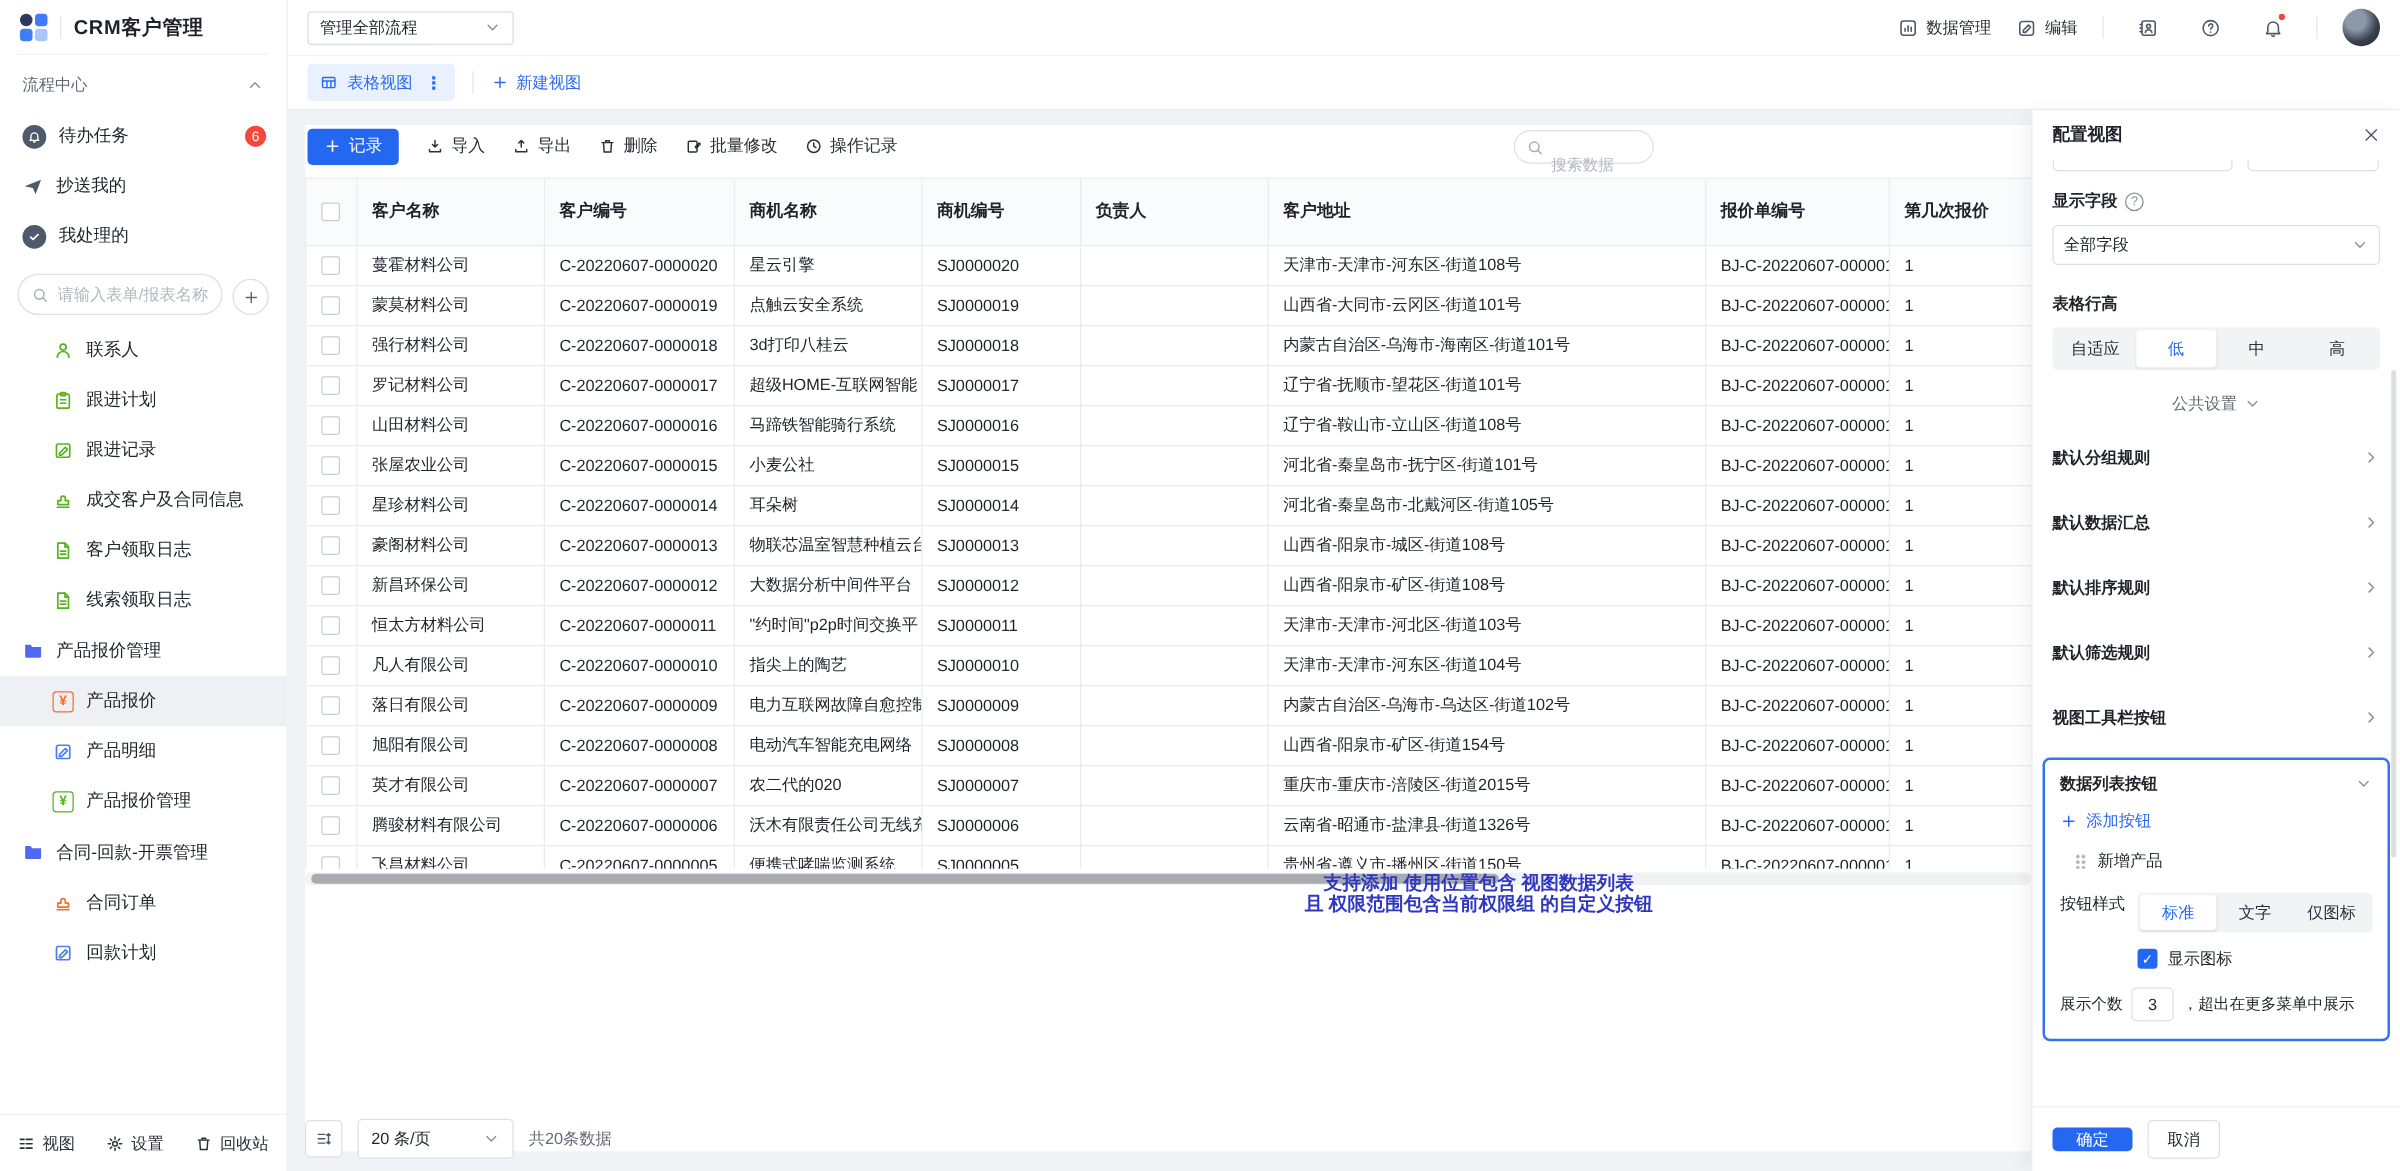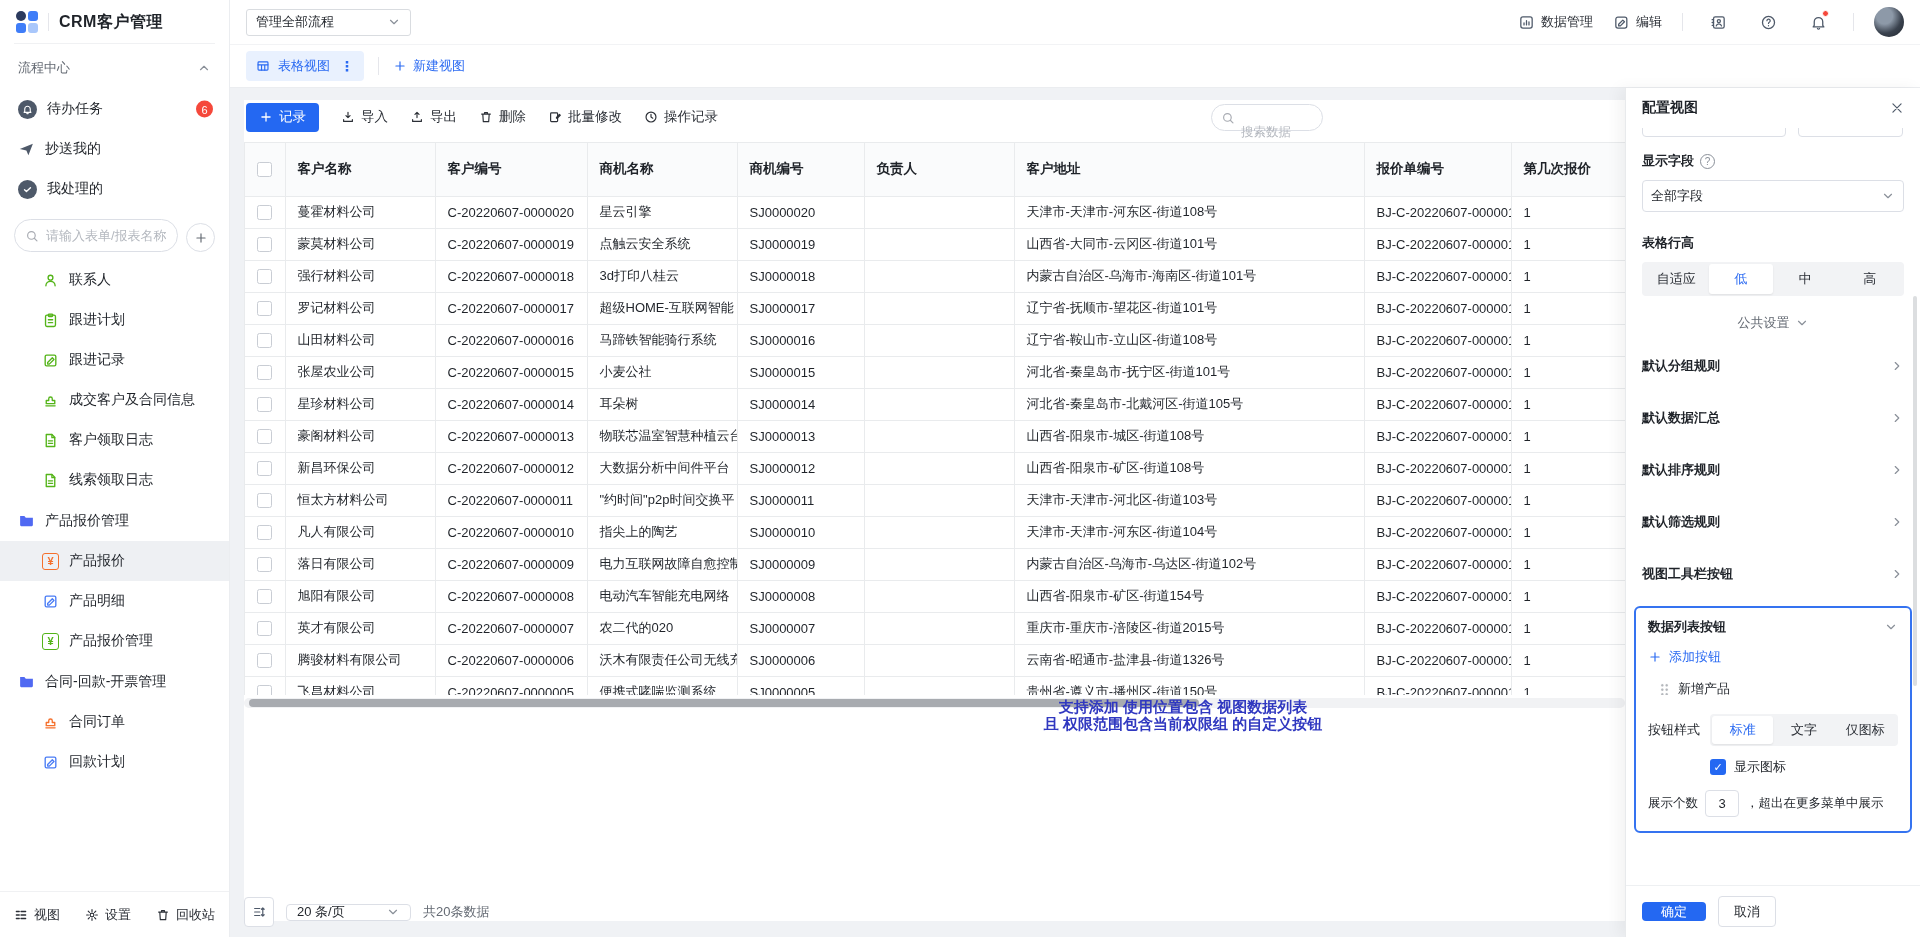--- a/index.html
+++ b/index.html
@@ -76,21 +76,21 @@
   .cbcell { padding:0 0 0 12px; }
   .checkbox { display:block; width:15px; height:15px; border:1px solid #c9cdd4; border-radius:2.5px; background:#fff; cursor:pointer; }
 
   .hscroll { margin-top:3px; height:10px; background:#f1f2f4; border-radius:5px; position:relative; }
   .hthumb { position:absolute; left:5px; top:1px; width:950px; height:8px; background:#a8abb0; border-radius:4px; cursor:pointer; }
 
   .annotation { position:absolute; left:808px; top:610px; width:290px; text-align:center; font-size:15px; font-weight:bold; color:#3038c0; line-height:17px; white-space:nowrap; }
 
   .pager { position:absolute; left:14px; bottom:10px; display:flex; align-items:center; gap:12px; }
   .pager-iconbtn { width:30px; height:30px; border:1px solid #dcdfe6; border-radius:4px; display:flex; align-items:center; justify-content:center; color:#4e5969; cursor:pointer; background:#fff; }
-  .page-size { width:125px; height:17px; border:1px solid #dcdfe6; border-radius:4px; display:flex; align-items:center; justify-content:space-between; padding:0 10px; cursor:pointer; background:#fff; }
+  .page-size { width:125px; height:32px; border:1px solid #dcdfe6; border-radius:4px; display:flex; align-items:center; justify-content:space-between; padding:0 10px; cursor:pointer; background:#fff; }
   .total-text { color:#646a73; }
 
   
   .panel { position:absolute; right:0; top:88px; bottom:0; width:295px; background:#fff; border-left:1px solid #e8eaec; box-shadow:-6px 0 14px rgba(0,0,0,.05); z-index:7; }
   .panel-head { height:40px; display:flex; align-items:center; justify-content:space-between; padding:0 16px; font-weight:bold; font-size:14px; }
   .close-x { color:#4e5969; cursor:pointer; }
   .panel-body { position:relative; height:760px; overflow:hidden; padding:0 16px; }
   .sliver-row { height:10px; overflow:hidden; display:flex; gap:12px; margin-bottom:14px; }
   .sliver { height:28px; border:1px solid #dcdfe6; border-radius:4px; margin-top:-19px; }
   .p-label { font-weight:bold; font-size:13px; display:flex; align-items:center; gap:6px; margin-bottom:10px; }
@@ -100,21 +100,21 @@
   .seg-item { flex:1; display:flex; align-items:center; justify-content:center; border-radius:3px; color:#2b2f36; cursor:pointer; font-size:13px; }
   .seg-item.sel { background:#fff; color:#2a6af2; box-shadow:0 1px 2px rgba(0,0,0,.08); }
   .public-set { text-align:center; color:#646a73; margin:6px 0 8px; cursor:pointer; display:flex; align-items:center; justify-content:center; gap:5px; }
   .p-section { height:52px; display:flex; align-items:center; justify-content:space-between; font-weight:bold; font-size:13px; cursor:pointer; }
   .p-section .ic14 { color:#8a9099; }
   .hl-box { border:2px solid #3573f0; border-radius:6px; margin:6px -8px 0; padding:10px 12px 14px; }
   .hl-title { display:flex; align-items:center; justify-content:space-between; font-weight:bold; font-size:13px; margin-bottom:12px; cursor:pointer; }
   .add-btn-link { color:#2a6af2; display:flex; align-items:center; gap:7px; margin-bottom:14px; cursor:pointer; }
   .drag-item { display:flex; align-items:center; gap:9px; padding-left:12px; margin-bottom:16px; cursor:grab; }
   .dots { width:9px; height:12px; background-image:radial-gradient(#b0b3b8 1.2px, transparent 1.3px); background-size:4.5px 4.5px; }
-  .style-row { display:flex; align-items:center; gap:10px; margin-bottom:12px; }
+  .style-row { display:flex; align-items:flex-start; gap:10px; margin-bottom:12px; }
   .style-row .seg { flex:1; margin-bottom:0; height:32px; }
   .chk-row { display:flex; align-items:center; gap:8px; margin:0 0 14px 62px; cursor:pointer; }
   .chk { width:16px; height:16px; background:#2468f2; border-radius:3px; color:#fff; font-size:11px; display:flex; align-items:center; justify-content:center; }
   .count-row { display:flex; align-items:center; gap:7px; white-space:nowrap; font-size:12.5px; }
   .count-input { width:34px; height:27px; border:1px solid #dcdfe6; border-radius:4px; text-align:center; font-size:13px; outline:none; color:#1f2329; font-family:inherit; }
   .panel-sb { position:absolute; right:3px; top:168px; width:4px; height:390px; background:#dcdee0; border-radius:2px; }
   .panel-foot { position:absolute; left:0; right:0; bottom:0; height:52px; border-top:1px solid #eef0f2; display:flex; align-items:center; gap:12px; padding:0 16px; background:#fff; }
   .btn-confirm { width:64px; height:19px; background:#2468f2; color:#fff; border-radius:4px; display:flex; align-items:center; justify-content:center; cursor:pointer; }
   .btn-cancel { width:58px; height:31px; border:1px solid #dcdfe6; border-radius:4px; display:flex; align-items:center; justify-content:center; cursor:pointer; background:#fff; }
 </style>

